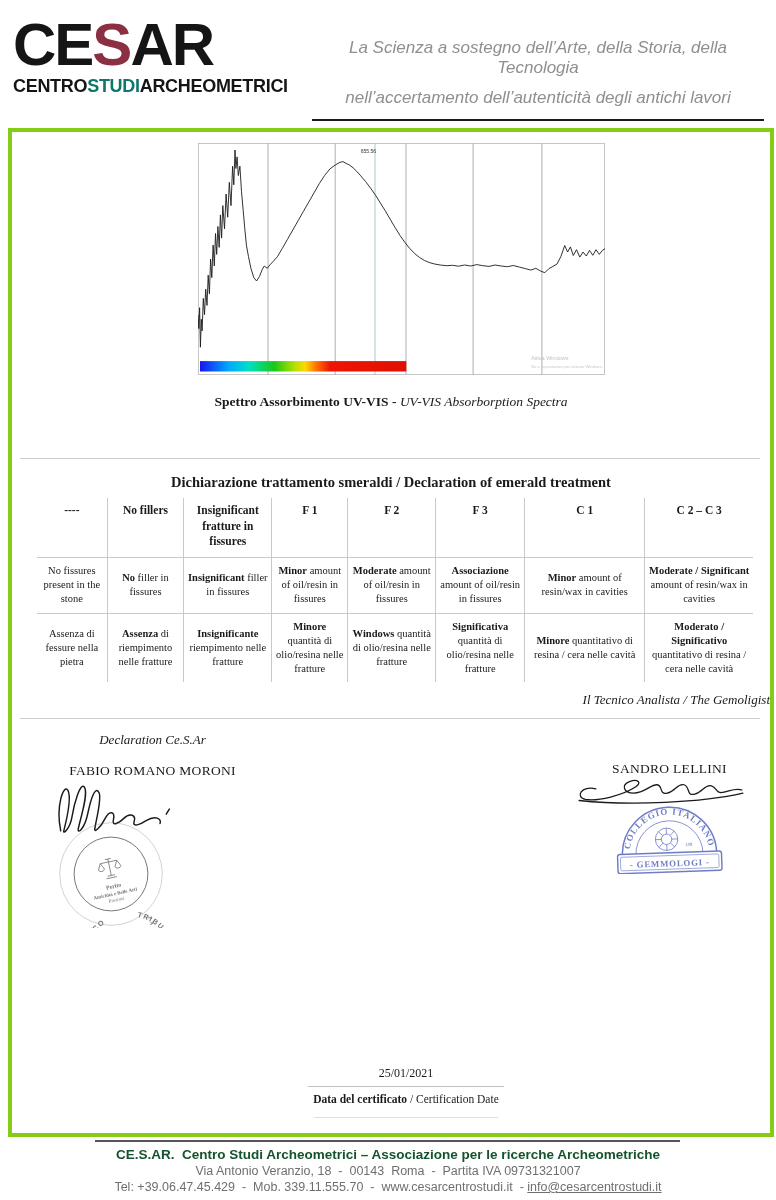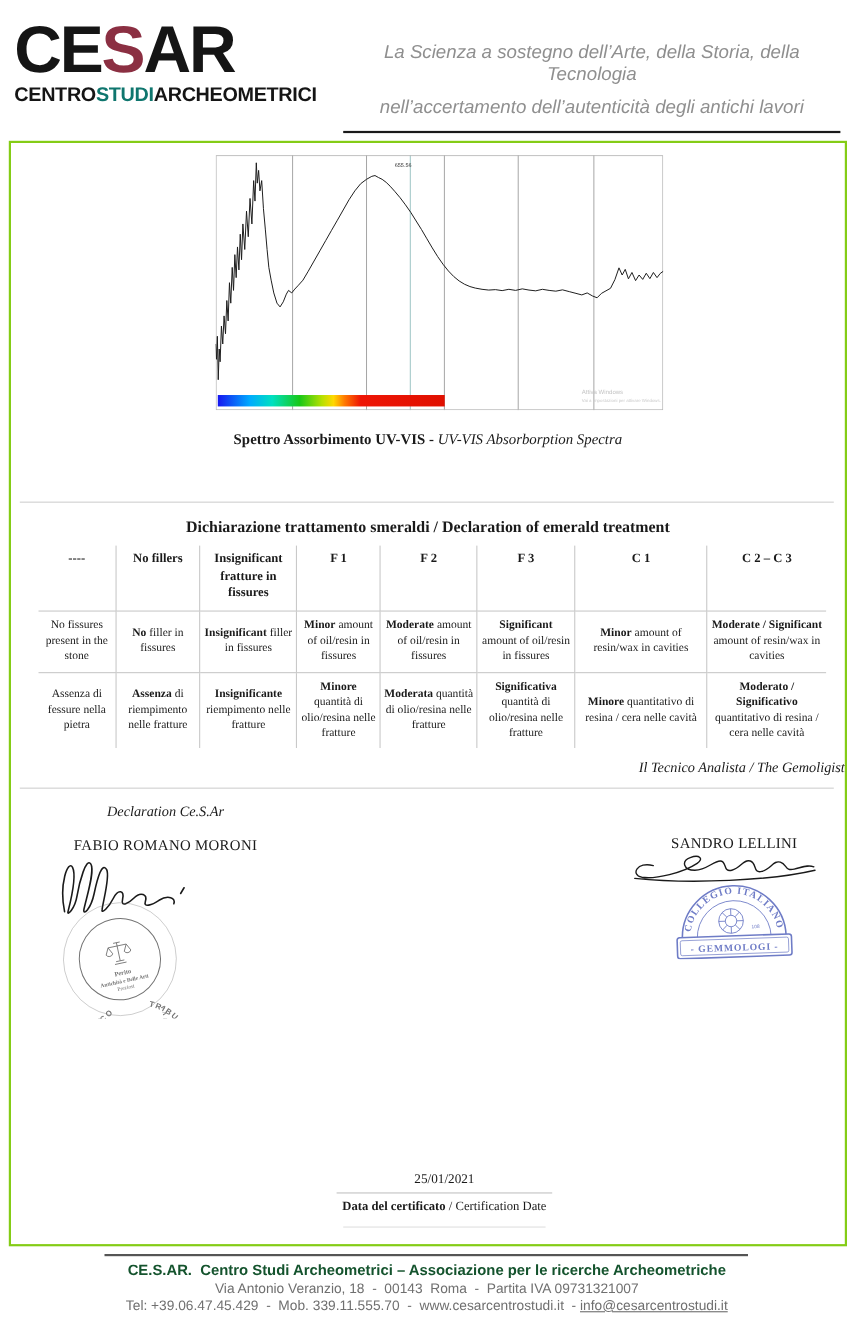--- a/index.html
+++ b/index.html
@@ -13,21 +13,21 @@
   .logo-main{font-size:60px;font-weight:bold;letter-spacing:-2px;line-height:.95;color:#151515;}
   .logo-main .mar{color:#8b2f42;}
   .logo-sub{font-size:18px;font-weight:bold;letter-spacing:-.3px;color:#151515;margin-top:3px;}
   .logo-sub .mar{color:#0f766e;}
   .taglines{left:312px;top:38px;width:452px;text-align:center;color:#8f8f8f;font-style:italic;
             font-size:17px;font-family:"Liberation Sans",sans-serif;}
   .taglines .t2{margin-top:10px;}
   .tag-rule{margin-top:11px;height:2px;background:#1a1a1a;}
 
   
-  .main-box{left:8px;top:128px;width:758px;height:1001px;border:2px solid #84cc16;background:#fff;}
+  .main-box{left:8px;top:128px;width:758px;height:1001px;border:4px solid #84cc16;background:#fff;}
   .chart{left:186px;top:11px;width:407px;height:232px;}
   .caption{top:262px;left:0;width:100%;text-align:center;font-size:13.5px;}
   .caption .cb{font-weight:bold;}
   .caption .ci{font-style:italic;}
   .sep{left:8px;width:740px;height:1px;background:#cfcfcf;}
   .sep1{top:326px;} .sep2{top:586px;}
   .tbl-title{top:342px;left:0;width:100%;text-align:center;font-weight:bold;font-size:14.5px;}
 
   table.decl{position:absolute;left:25px;top:366px;width:716px;border-collapse:collapse;table-layout:fixed;}
   table.decl td{border:1px solid #c9c9c9;text-align:center;vertical-align:middle;
@@ -139,30 +139,30 @@
         <td>F 3</td>
         <td>C 1</td>
         <td>C 2 – C 3</td>
       </tr>
       <tr>
         <td><span class="b"></span><span>No fissures present in the stone</span></td>
         <td><span class="b">No</span><span> filler in fissures</span></td>
         <td><span class="b">Insignificant</span><span> filler in fissures</span></td>
         <td><span class="b">Minor</span><span> amount of oil/resin in fissures</span></td>
         <td><span class="b">Moderate</span><span> amount of oil/resin in fissures</span></td>
-        <td><span class="b">Significant</span><span> amount of oil/resin in fissures</span></td>
+        <td><span class="b">Associazione</span><span> amount of oil/resin in fissures</span></td>
         <td><span class="b">Minor</span><span> amount of resin/wax in cavities</span></td>
         <td><span class="b">Moderate / Significant</span><span> amount of resin/wax in cavities</span></td>
       </tr>
       <tr>
         <td><span class="b"></span><span>Assenza di fessure nella pietra</span></td>
         <td><span class="b">Assenza</span><span> di riempimento nelle fratture</span></td>
         <td><span class="b">Insignificante</span><span> riempimento nelle fratture</span></td>
         <td><span class="b">Minore</span><span> quantità di olio/resina nelle fratture</span></td>
-        <td><span class="b">Moderata</span><span> quantità di olio/resina nelle fratture</span></td>
+        <td><span class="b">Windows</span><span> quantità di olio/resina nelle fratture</span></td>
         <td><span class="b">Significativa</span><span> quantità di olio/resina nelle fratture</span></td>
         <td><span class="b">Minore</span><span> quantitativo di resina / cera nelle cavità</span></td>
         <td><span class="b">Moderato / Significativo</span><span> quantitativo di resina / cera nelle cavità</span></td>
       </tr>
     </tbody>
       </table>
 
     <div class="abs sep sep2"></div>
 
     <div class="abs sig-role left-role">Declaration Ce.S.Ar</div>

